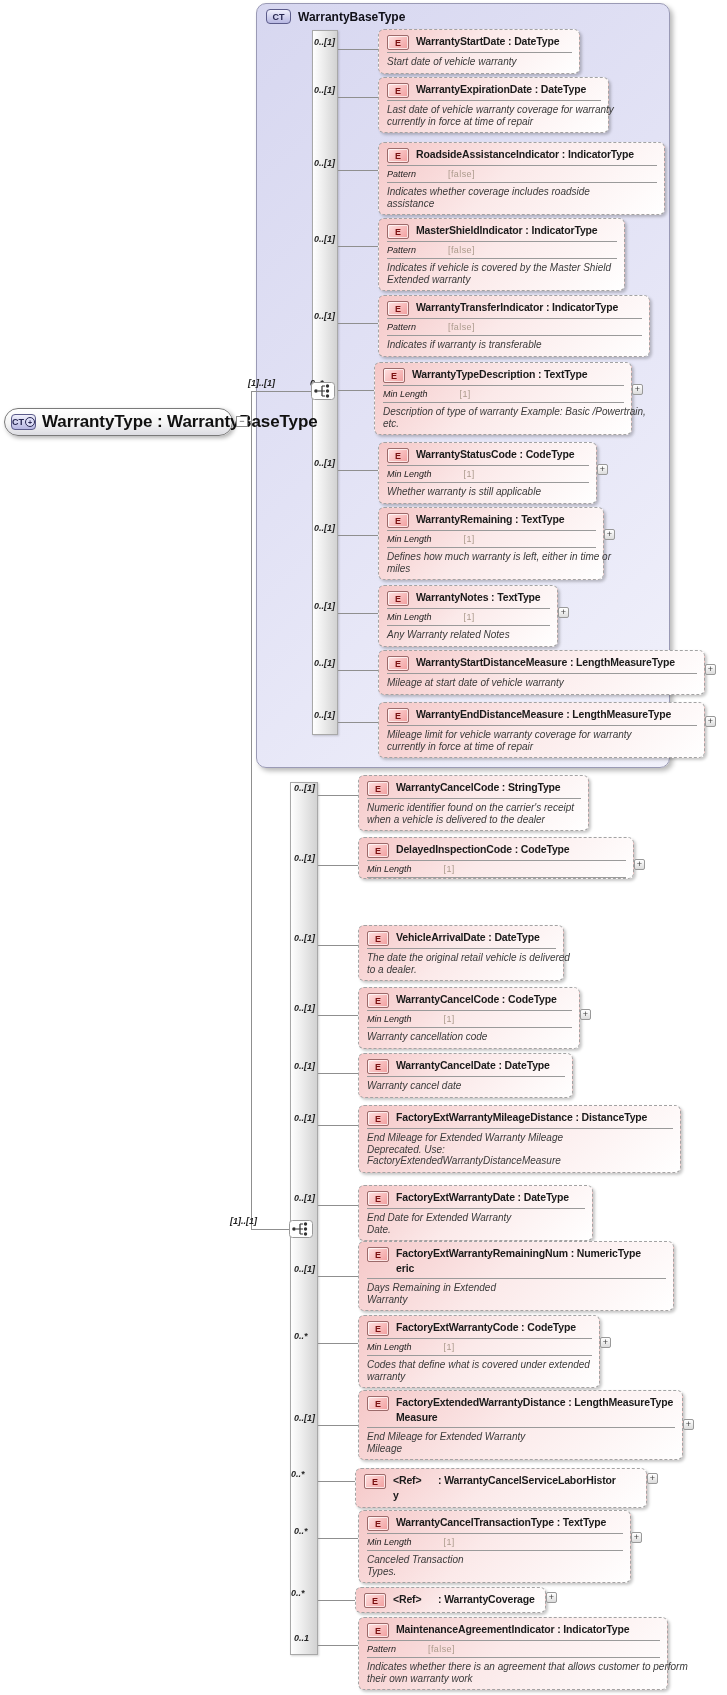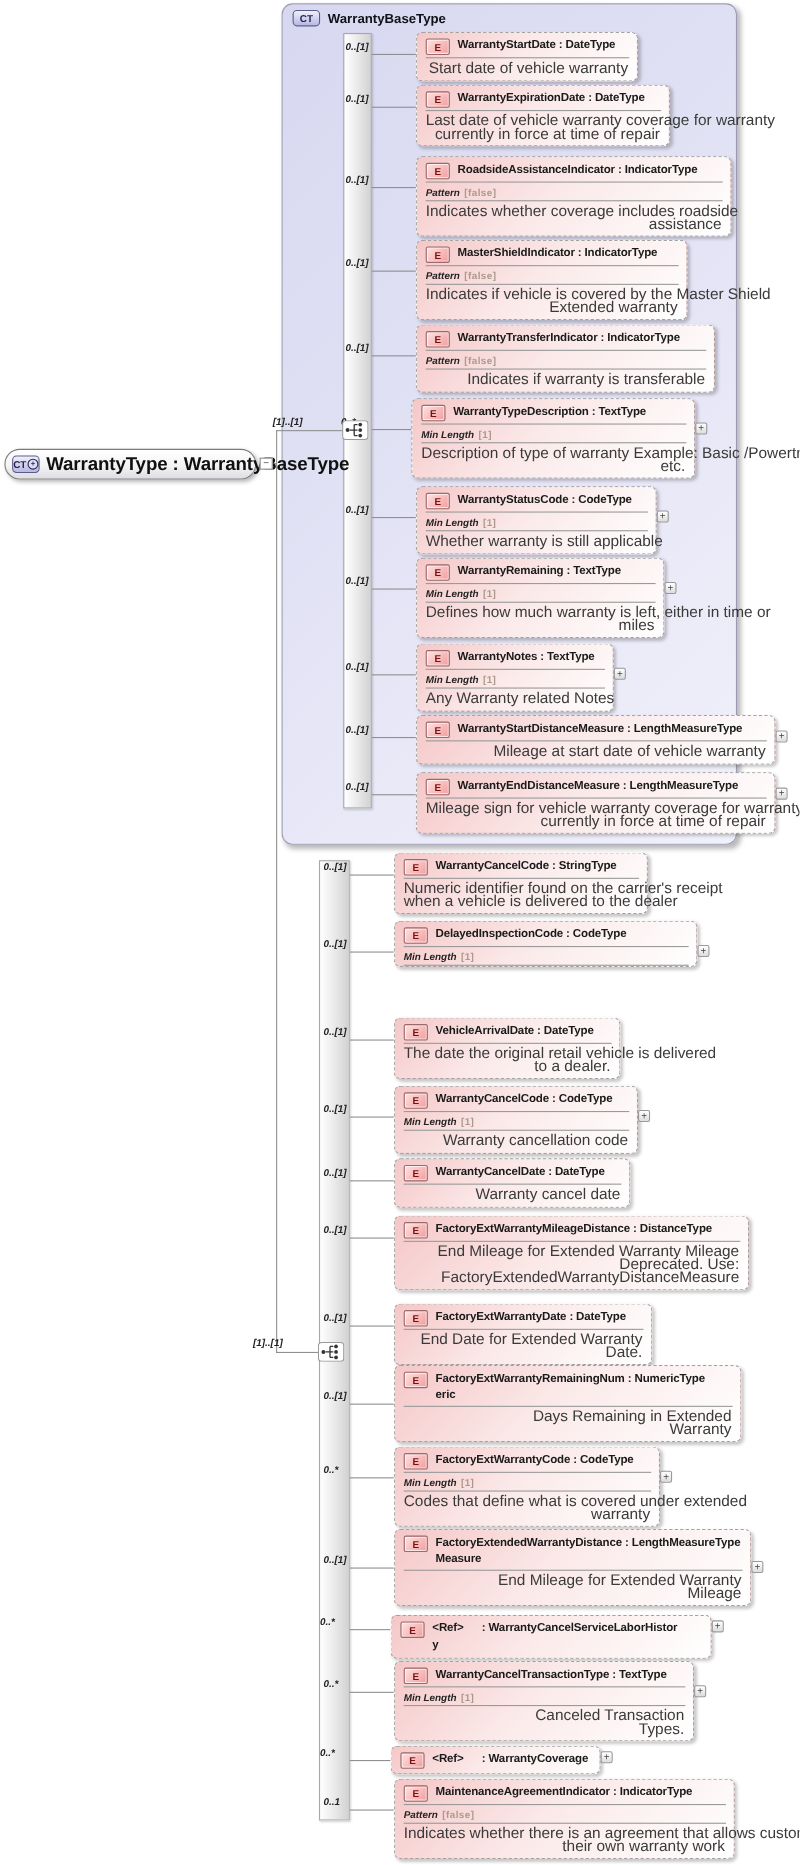--- a/index.html
+++ b/index.html
@@ -35,25 +35,25 @@
   .elbox{position:absolute;box-sizing:border-box;border:1px dashed #a3a3a3;border-radius:6px;
        background:linear-gradient(135deg,#f5c7c7 0%,#fbe9e9 45%,#ffffff 100%);
        box-shadow:2px 2px 3px rgba(0,0,0,.22);z-index:3;}
   .hdr{display:flex;align-items:flex-start;gap:7px;margin:4px 8px 0 8px;}
   .e-badge{flex:0 0 auto;width:20px;height:13px;margin-top:1px;border:1px solid #9c6a6a;border-radius:2px;
        background:linear-gradient(135deg,#ffe2e2,#f19d9d);box-shadow:inset 0 0 0 1px #ffffffaa;
        display:flex;align-items:center;justify-content:center;font-size:9px;font-weight:bold;color:#7a1010;}
   .titles{font-size:10.5px;font-weight:bold;color:#1a1a1a;line-height:15px;
        letter-spacing:-0.15px;white-space:nowrap;}
   .sep{height:0;border-top:1px solid #9a9a9a;margin:2px 7px 0 8px;}
-  .facet{display:flex;gap:4px;margin:1px 8px 0 8px;font-size:9px;height:13px;align-items:flex-end;font-weight:bold;}
+  .facet{display:flex;gap:32px;margin:1px 8px 0 8px;font-size:9px;height:13px;align-items:center;}
   .facet-label{font-style:italic;color:#222;}
   .facet-value{color:#ab9a8c;letter-spacing:.4px;}
-  .desc{margin:3px 8px 5px 8px;font-size:14px;color:#3a3a3a;
-       line-height:11.5px;white-space:pre;text-align:right;}
+  .desc{margin:3px 8px 5px 8px;font-size:10px;font-style:italic;color:#3a3a3a;
+       line-height:11.5px;white-space:pre;}
   .expander{position:absolute;box-sizing:border-box;width:11px;height:11px;border:1px solid #999;
        border-radius:2px;background:linear-gradient(180deg,#ffffff,#dcdcdc);
        font-size:9px;line-height:9px;text-align:center;color:#444;z-index:4;}
   .seq-icon{position:absolute;z-index:4;}
 </style>
 </head>
 <body>
 
 <div class="canvas">
 
@@ -271,21 +271,21 @@
     <div class="line" style="left: 338px; top: 722px; width: 40px; height: 1px;"></div>
     <div class="card" style="left: 314px; top: 710px; width: 60px;">0..[1]</div>
     <div class="elbox" style="left: 378px; top: 702px; width: 327px;">
       <div class="hdr">
         <span class="e-badge">E</span>
         <div class="titles">
           <div>WarrantyEndDistanceMeasure : LengthMeasureType</div>
         </div>
       </div>
       <div class="sep"></div>
-      <div class="desc">Mileage sign for vehicle warranty coverage for warranty
+      <div class="desc">Mileage limit for vehicle warranty coverage for warranty
 currently in force at time of repair</div>
       <div class="expander" style="left: 100%; margin-left: 1px; top: 13px;">+</div>
     </div>
     <div class="line" style="left: 318px; top: 795px; width: 40px; height: 1px;"></div>
     <div class="card" style="left: 294px; top: 783px; width: 60px;">0..[1]</div>
     <div class="elbox" style="left: 358px; top: 775px; width: 231px;">
       <div class="hdr">
         <span class="e-badge">E</span>
         <div class="titles">
           <div>WarrantyCancelCode : StringType</div>

